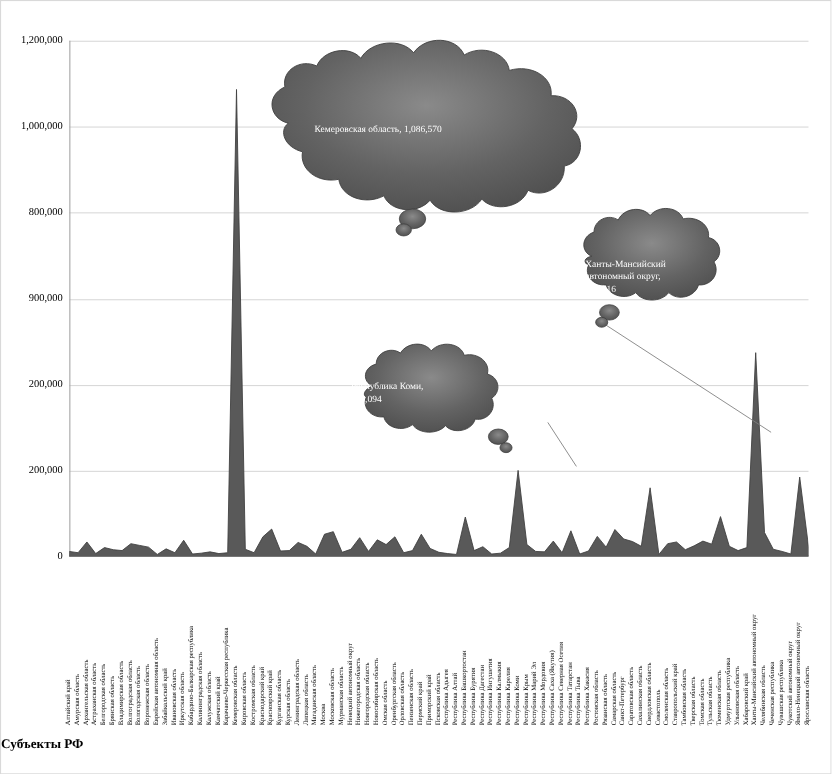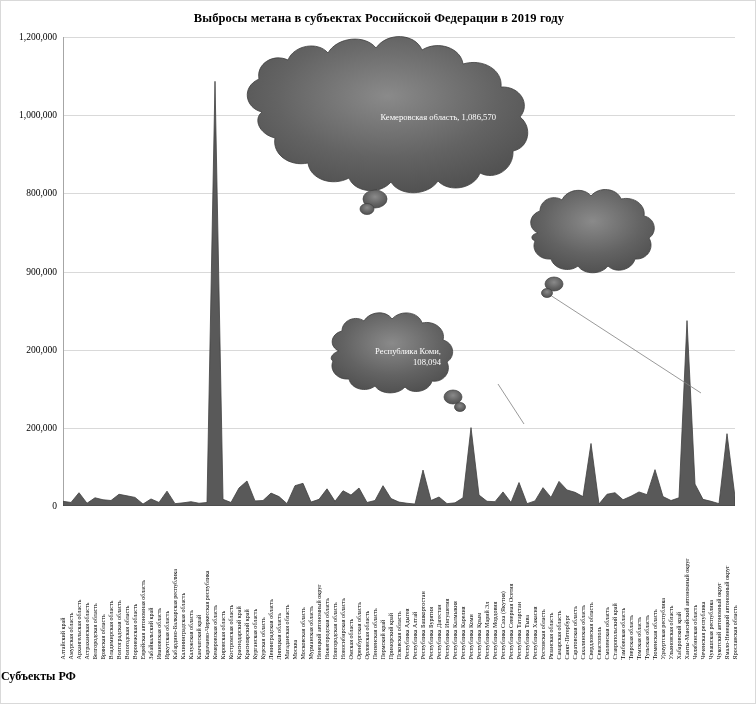--- a/index.html
+++ b/index.html
@@ -96,21 +96,21 @@
     bottom: 0;
     font-size: 6.1px;
     line-height: 6.4px;
     white-space: nowrap;
     transform-origin: left bottom;
     transform: rotate(-90deg);
     color: #000;
   }
   .callout-text {
     position: absolute;
-    text-align: right;
+    text-align: left;
     font-size: 8.6px;
     line-height: 11px;
     color: #ffffff;
     z-index: 5;
     font-family: "Liberation Serif", serif;
   }
   svg.cloud-layer {
     position: absolute;
     left: 0;
     top: 0;
@@ -126,21 +126,20 @@
     width: 672px;
     height: 469px;
     z-index: 2;
   }
 </style>
 </head>
 <body>
 
 <div id="page">
 
-  <div id="chart-title">Выбросы метана в субъектах Российской Федерации в 2019 году</div>
 
   <div id="ytick-wrap">
     <div class="ytick-lbl" style="top:469px">0</div>
     <div class="ytick-lbl" style="top:390.8px">200,000</div>
     <div class="ytick-lbl" style="top:312.7px">200,000</div>
     <div class="ytick-lbl" style="top:234.5px">900,000</div>
     <div class="ytick-lbl" style="top:156.3px">800,000</div>
     <div class="ytick-lbl" style="top:78.2px">1,000,000</div>
     <div class="ytick-lbl" style="top:0px">1,200,000</div>
   </div>
@@ -319,19 +318,24 @@
         C365,392 350,388 348,378
         C336,379 328,369 332,360
         C328,358 331,352 338,350 Z"></path>
       <ellipse cx="452" cy="396" rx="9" ry="7" fill="url(#cloudgrad)" stroke="#3f3f3f" stroke-width="0.7"></ellipse>
       <ellipse cx="459" cy="406" rx="5.5" ry="4.5" fill="url(#cloudgrad)" stroke="#3f3f3f" stroke-width="0.7"></ellipse>
     </g>
   </svg>
 
   <div class="callout-text" style="left:285px; top:111px; width:210px;">Кемеровская область, 1,086,570</div>
 
+  <div class="callout-text" style="left:531px; top:234px; width:124px;">
+    <div>Ханты-Мансийский</div>
+    <div>автономный округ,</div>
+    <div>474,316</div>
+  </div>
 
   <div class="callout-text" style="left:318px; top:345px; width:122px;">
     <div>Республика Коми,</div>
     <div>108,094</div>
   </div>
 
 </div>
 
 </body></html>

